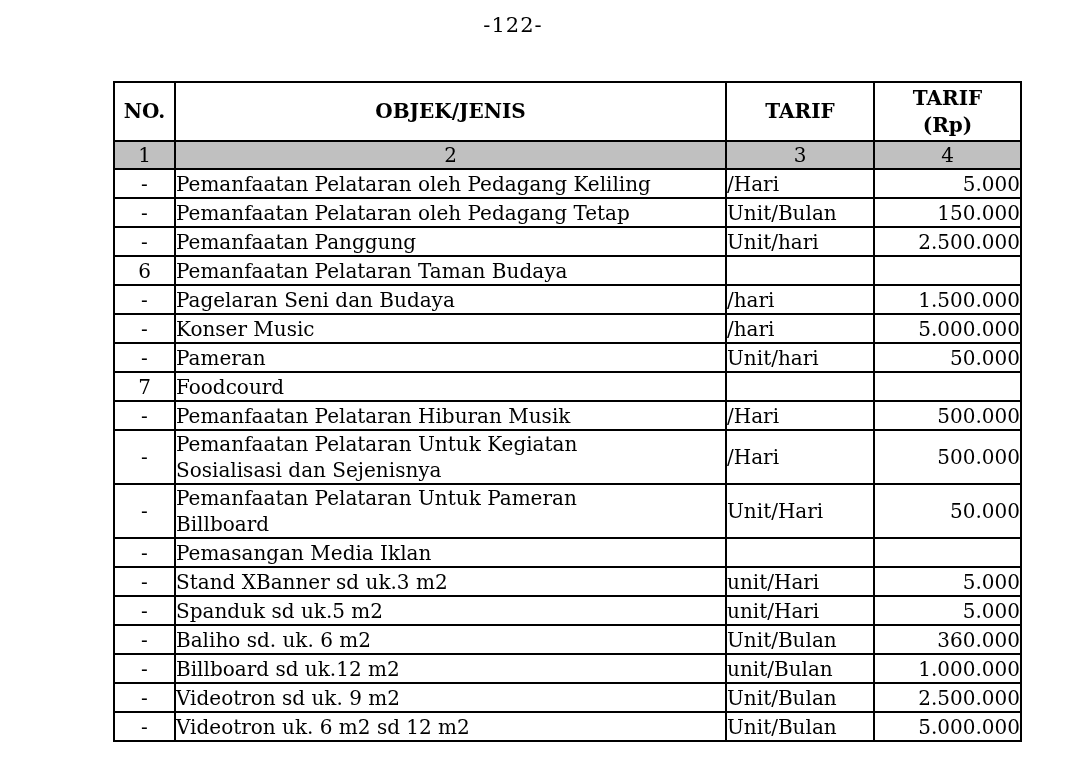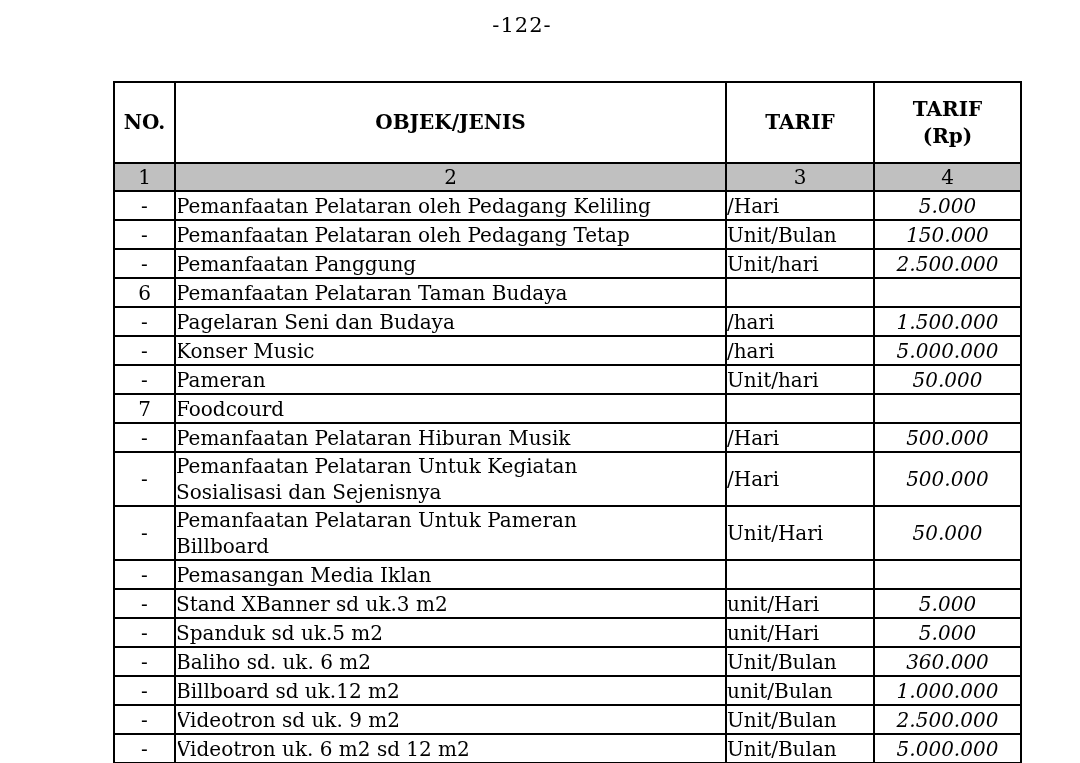--- a/index.html
+++ b/index.html
@@ -9,41 +9,41 @@
     width: 1080px;
     height: 763px;
     background: #ffffff;
     overflow: hidden;
     font-family: "DejaVu Serif", serif;
     color: #000000;
   }
   .page-number {
     position: absolute;
     top: 13px;
-    left: 9px;
+    left: 0;
     width: 1026px;
     text-align: center;
     font-size: 21px;
     letter-spacing: 1px;
   }
   table.tariff {
     position: absolute;
     left: 113px;
     top: 81px;
     width: 907px;
     border-collapse: collapse;
     table-layout: fixed;
   }
   table.tariff th,
   table.tariff td {
     border: 2px solid #000000;
     padding: 0;
     overflow: hidden;
   }
-  tr.header-row { height: 81px; }
+  tr.header-row { height: 59px; }
   tr.header-row th {
     font-weight: bold;
     font-size: 20px;
     text-align: center;
     vertical-align: middle;
     white-space: pre-line;
     line-height: 1.35;
     background: #ffffff;
   }
   tr.colnum-row { height: 28px; }
@@ -59,24 +59,23 @@
     font-size: 20px;
     vertical-align: middle;
     line-height: 1.3;
   }
   td.col-no { text-align: center; }
   td.col-objek {
     text-align: left;
     padding-left: 9px;
     padding-right: 6px;
     white-space: pre-line;
-    border-radius: 12px;
   }
   td.col-satuan { }
-  td.col-tarif { text-align: center; padding-right: 9px; font-style: italic; }
+  td.col-tarif { text-align: right; padding-right: 9px; }
 </style>
 </head>
 <body>
 
 <div class="page-number">-122-</div>
 
 <table class="tariff">
   <colgroup>
     <col style="width:61px">
     <col style="width:551px">

